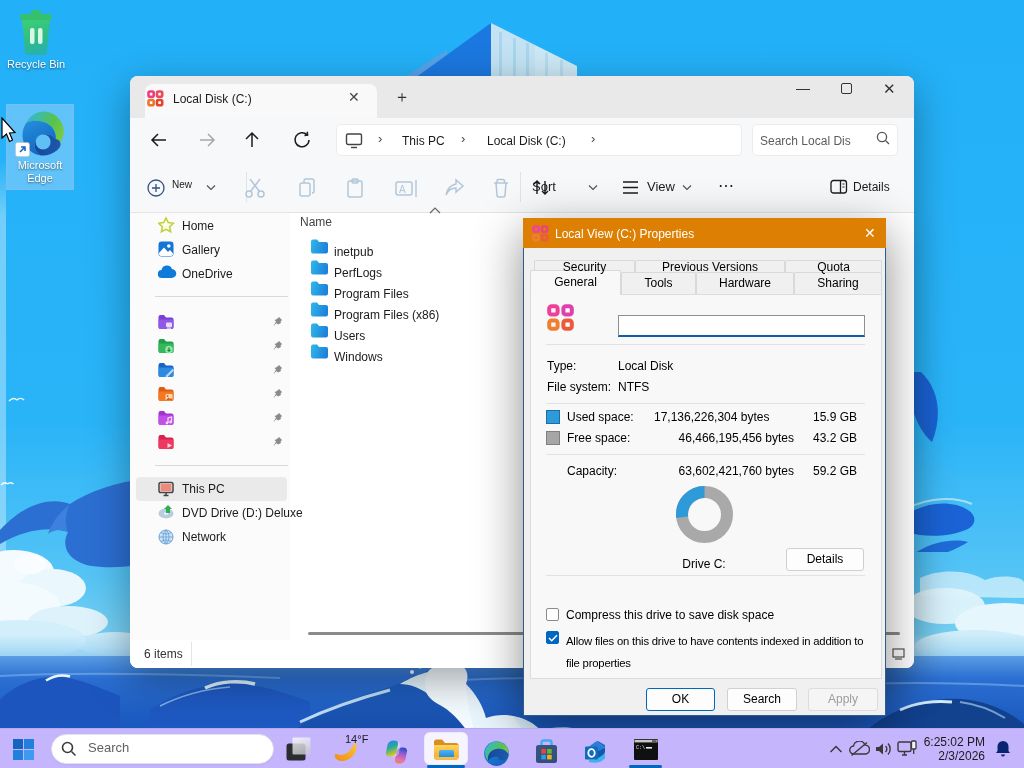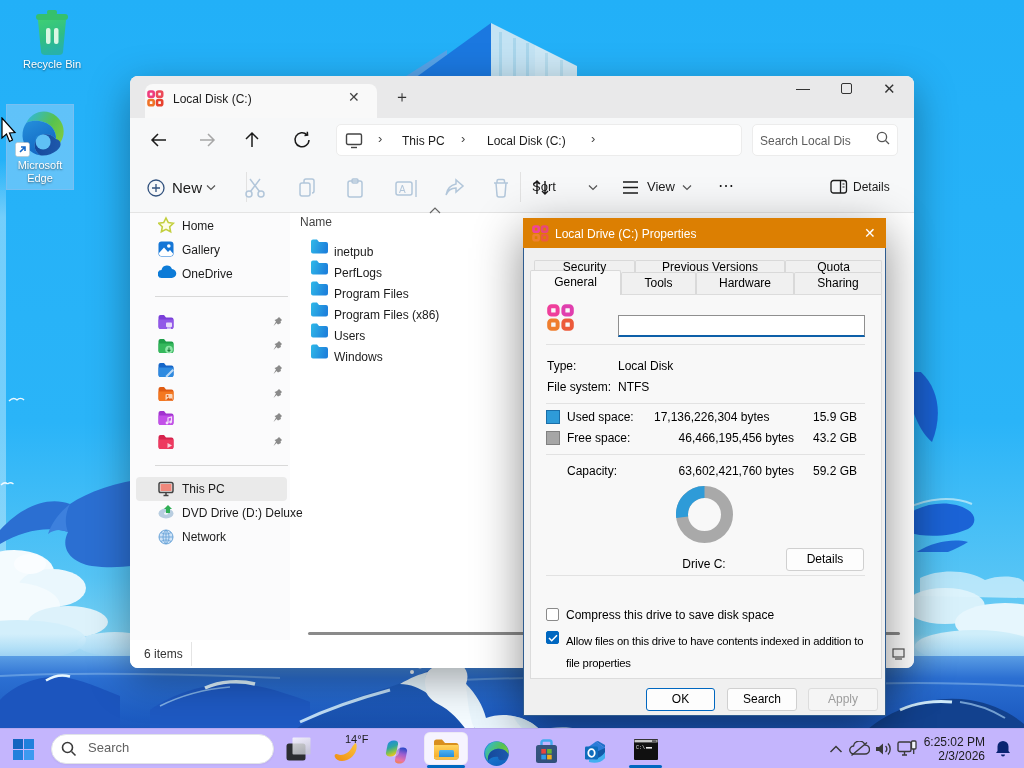--- a/index.html
+++ b/index.html
@@ -103,21 +103,21 @@
     <path d="M0,78 C100,70 240,76 380,84 C520,92 700,88 850,82 C920,79 990,80 1024,84 L1024,108 L0,108 Z" fill="#113c92"></path>
     <path d="M0,96 L1024,96 L1024,108 L0,108 Z" fill="#0f3688"></path>
   </svg>
 
   <svg class="abs" style="left:0;top:393px;" width="30" height="100" viewBox="0 0 30 100">
     <path d="M9,8 C12,5 15,5 17,7 M17,7 C19,5 22,5 24,7" stroke="#eef9ff" stroke-width="1.5" fill="none"></path>
     <path d="M1,92 C3.5,89.5 6,89.5 7.5,91 M7.5,91 C9,89.5 11.5,89.5 13.5,91" stroke="#eef9ff" stroke-width="1.4" fill="none"></path>
   </svg>
 </div>
 
-<div class="abs" style="left:20px;top:8px;width:64px;height:70px;text-align:center;">
+<div class="abs" style="left:4px;top:8px;width:64px;height:70px;text-align:center;">
   <svg width="42" height="48" viewBox="0 0 42 48" style="display:block;margin:0 auto;">
     <defs>
       <linearGradient id="rbg" x1="0" y1="0" x2="0.3" y2="1">
         <stop offset="0" stop-color="#3ecf74"></stop>
           <stop offset="0.6" stop-color="#2fbd86"></stop>
           <stop offset="1" stop-color="#28b2a8"></stop>
       </linearGradient>
     </defs>
     <path d="M7,12 L35,12 L32,44 C32,46 30,47 28,47 L14,47 C12,47 10,46 10,44 Z" fill="url(#rbg)"></path>
     <rect x="5" y="6" width="32" height="6" rx="3" fill="#35c06d"></rect>
@@ -214,21 +214,21 @@
   <svg class="abs" style="left:746px;top:55px;" width="14" height="14" viewBox="0 0 14 14">
     <circle cx="6" cy="6" r="4.6" fill="none" stroke="#555" stroke-width="1.3"></circle>
     <path d="M9.5,9.5 L13,13" stroke="#555" stroke-width="1.3"></path>
   </svg>
 
   <div class="abs" style="left:0;top:86px;width:784px;height:51px;background:#f7f8f9;border-bottom:1px solid #e4e4e4;"></div>
   <svg class="abs" style="left:16px;top:101px;" width="80" height="22" viewBox="0 0 80 22">
     <circle cx="10" cy="11" r="8" fill="none" stroke="#32527e" stroke-width="1.3"></circle>
     <path d="M10,7 L10,15 M6,11 L14,11" stroke="#32527e" stroke-width="1.3"></path>
   </svg>
-  <div class="abs" style="left:42px;top:103px;font-size:15px;color:#1b1b1b;">New</div>
+  <div class="abs" style="left:42px;top:103px;font-size:10px;color:#1b1b1b;">New</div>
   <svg class="abs" style="left:76px;top:108px;" width="10" height="7" viewBox="0 0 10 7">
       <path d="M1,1.5 L5,5.5 L9,1.5" stroke="#555" stroke-width="1.2" fill="none"></path>
     </svg>
   <div class="abs" style="left:116px;top:96px;width:1px;height:30px;background:#e2e2e2;"></div>
 
   <svg class="abs" style="left:112px;top:100px;" width="400" height="24" viewBox="0 0 400 24">
     <g stroke="#b2c6da" stroke-width="1.5" fill="none">
 
       <circle cx="7" cy="18" r="3"></circle>
         <circle cx="19" cy="18" r="3"></circle>
@@ -423,21 +423,21 @@
 
   <div class="abs" style="left:-1px;top:-1px;width:363px;height:30px;background:#dc7f02;"></div>
   <svg class="abs" style="left:8px;top:6px;" width="17" height="17" viewBox="0 0 17 17">
     <g fill="none" stroke-width="2.6">
       <rect x="1.5" y="1.5" width="5.2" height="5.2" rx="1.5" stroke="#f0439a"></rect>
       <rect x="10" y="1.5" width="5.2" height="5.2" rx="1.5" stroke="#e84878"></rect>
       <rect x="1.5" y="10" width="5.2" height="5.2" rx="1.5" stroke="#ef8030"></rect>
       <rect x="10" y="10" width="5.2" height="5.2" rx="1.5" stroke="#ea5b40"></rect>
     </g>
   </svg>
-  <div class="abs" style="left:31px;top:8px;color:#fff;font-size:12px;">Local Drive (C:) Properties</div>
+  <div class="abs" style="left:31px;top:8px;color:#fff;font-size:12px;">Local View (C:) Properties</div>
   <div class="abs" style="left:340px;top:6px;color:#fff;font-size:14px;">✕</div>
 
   <div class="abs" style="left:10px;top:41px;width:101px;height:12px;background:#f0f0f0;border:1px solid #d9d9d9;border-bottom:none;border-radius:2px 2px 0 0;"></div>
   <div class="abs" style="left:111px;top:41px;width:150px;height:12px;background:#f0f0f0;border:1px solid #d9d9d9;border-bottom:none;border-radius:2px 2px 0 0;"></div>
   <div class="abs" style="left:261px;top:41px;width:97px;height:12px;background:#f0f0f0;border:1px solid #d9d9d9;border-bottom:none;border-radius:2px 2px 0 0;"></div>
   <div class="abs" style="left:21px;top:41px;width:79px;text-align:center;font-size:12px;z-index:3;">Security</div>
   <div class="abs" style="left:121px;top:41px;width:130px;text-align:center;font-size:12px;z-index:3;">Previous Versions</div>
   <div class="abs" style="left:271px;top:41px;width:77px;text-align:center;font-size:12px;z-index:3;">Quota</div>
 
   <div class="abs" style="left:97px;top:53px;width:75px;height:23px;background:#f0f0f0;border:1px solid #d9d9d9;border-bottom:none;border-radius:2px 2px 0 0;"></div>

